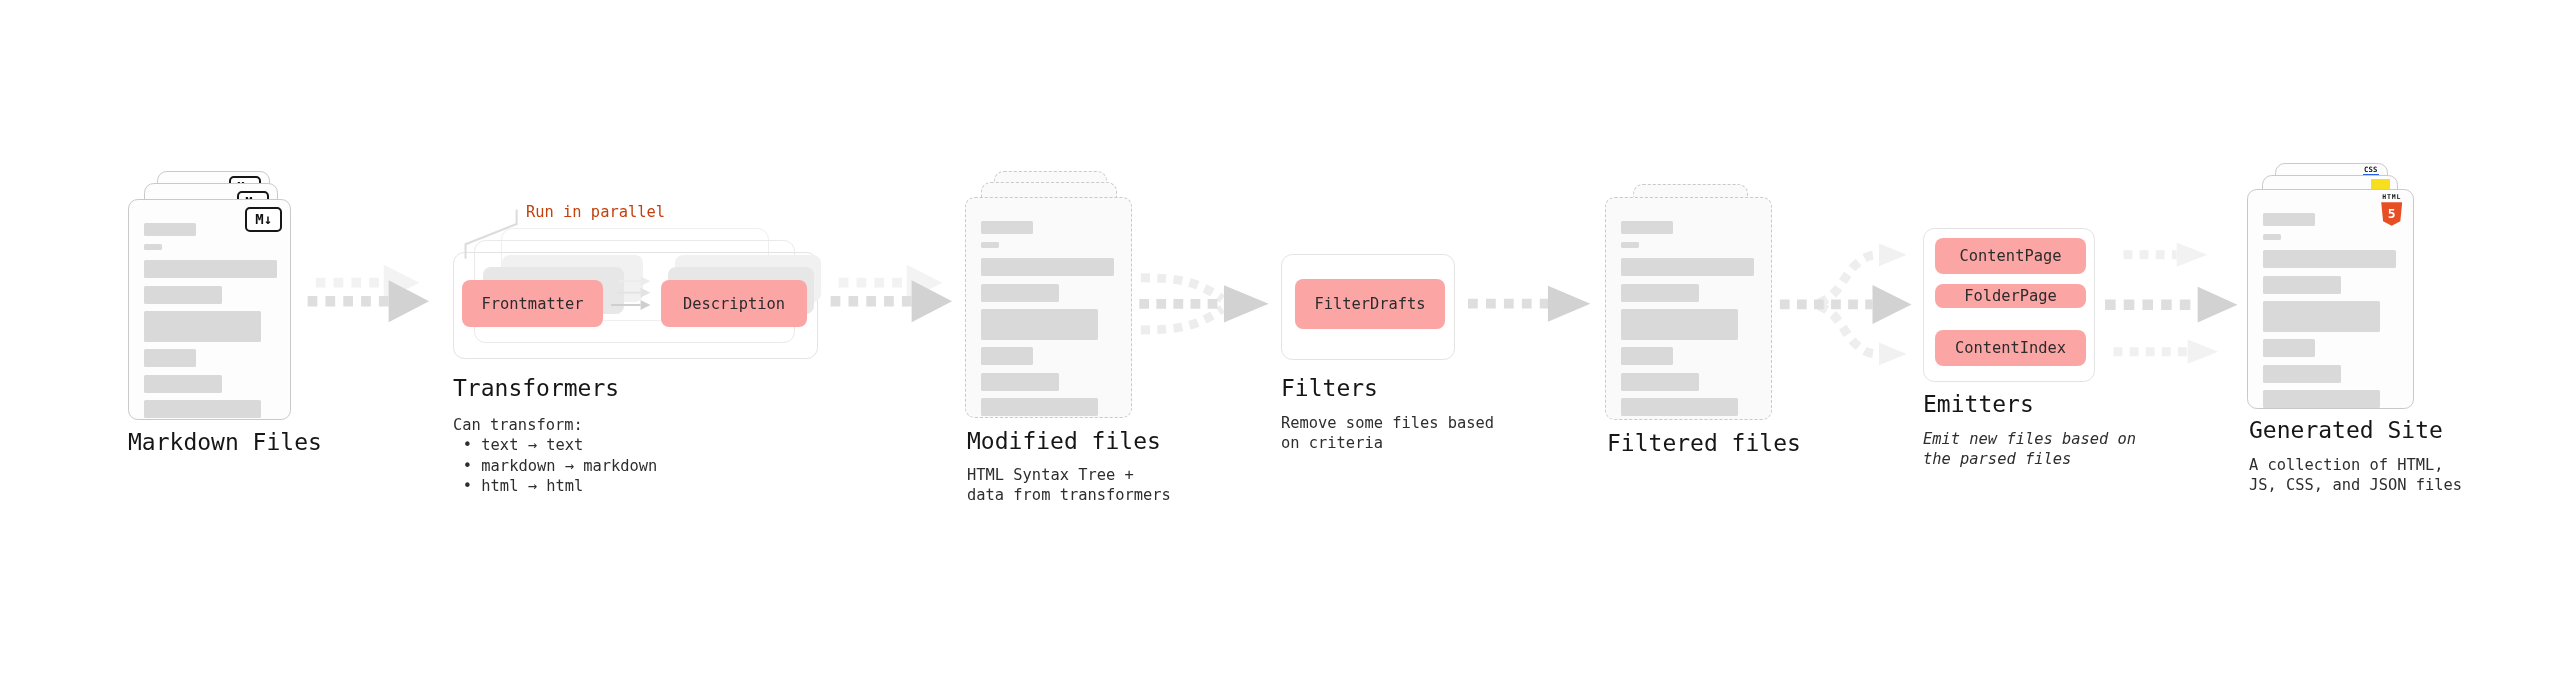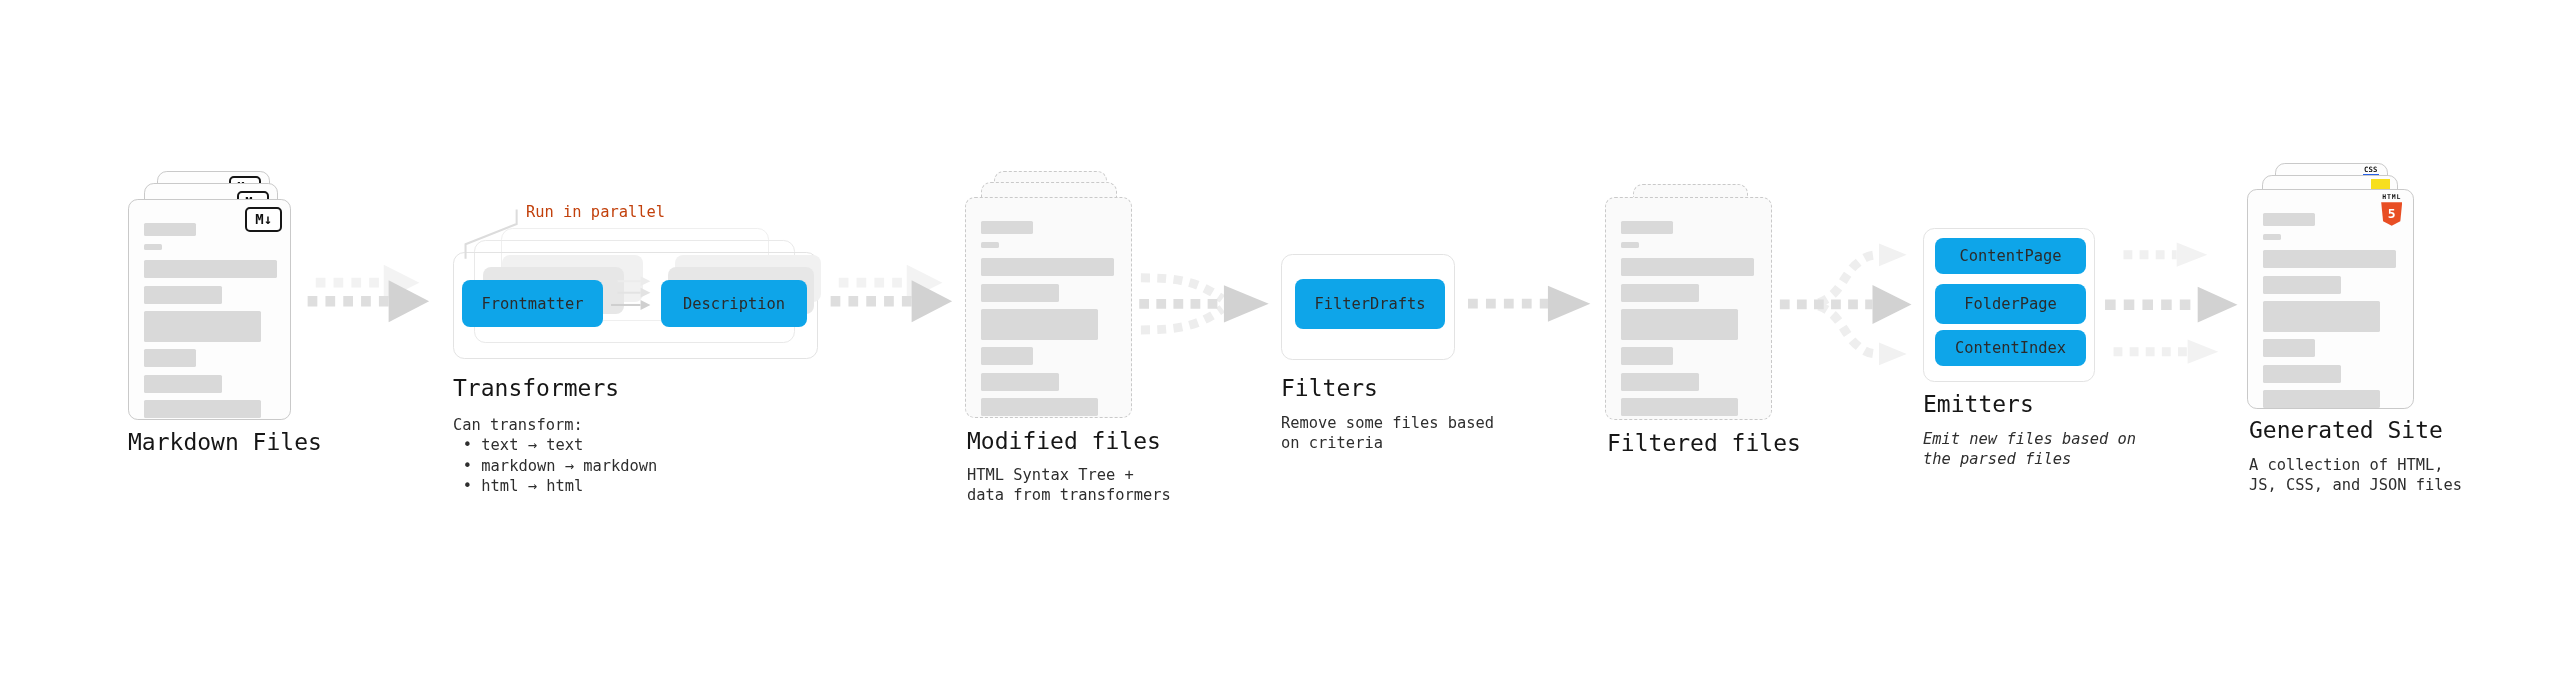--- a/index.html
+++ b/index.html
@@ -33,21 +33,21 @@
   .html5-word{font-size:6.5px;font-weight:bold;color:#111;letter-spacing:0.8px;line-height:7.3px;}
   .html5-shield{position:relative;width:21px;height:23.6px;margin:0.8px auto 0;
     clip-path:polygon(0 0,100% 0,91% 81%,50% 100%,9% 81%);
     display:flex;align-items:center;justify-content:center;}
   .html5-shield span{color:#fff;font-size:13px;font-weight:bold;line-height:13px;}
   
   .frame{position:absolute;border:1.6px solid #e3e3e3;border-radius:11.4px;box-sizing:border-box;background:transparent;}
   .frame.l2{border-color:#e9e9e9;}
   .frame.l3{border-color:#efefef;}
   .node{position:absolute;display:flex;align-items:center;justify-content:center;
-    background:#0ea5e9;border-radius:8.1px;color:#2b2b2b;font-size:15.4px;white-space:nowrap;}
+    background:#fca5a5;border-radius:8.1px;color:#2b2b2b;font-size:15.4px;white-space:nowrap;}
   .node.ghost1{background:#e7e7e7;}
   .node.ghost2{background:#f1f1f1;}
   
   .stage-title{position:absolute;font-size:23px;color:#161616;white-space:nowrap;}
   .stage-desc{position:absolute;font-size:15.4px;line-height:20.3px;color:#2e2e2e;white-space:nowrap;}
   .annotation{position:absolute;font-size:15.4px;color:#c2410c;white-space:nowrap;}
   .arrow{position:absolute;}
 </style>
 </head>
 <body>
@@ -193,21 +193,21 @@
     <polygon points="124,3 158,17 124,31" fill="#f1f1f1"></polygon>
     <path d="M50,80 C78,90 80,116 98,129 C106,136 112,139 124,139" fill="none" stroke="#eeeeee" stroke-width="11" stroke-dasharray="11 9"></path>
     <polygon points="124,125 158,139 124,153" fill="#f1f1f1"></polygon>
     <line x1="2" y1="78" x2="116" y2="78" stroke="#dedede" stroke-width="12" stroke-dasharray="12 9"></line>
     <polygon points="116,54 164,78 116,102" fill="#d2d2d2"></polygon>
   </svg>
 
   <div>
     <div class="frame" style="left:1923px;top:228px;width:172px;height:154px;"></div>
     <div class="node" style="left:1935px;top:238px;width:151px;height:36px;">ContentPage</div>
-    <div class="node" style="left:1935px;top:284px;width:151px;height:40px;">FolderPage</div>
+    <div class="node" style="left:1935px;top:284px;width:151px;height:24px;">FolderPage</div>
     <div class="node" style="left:1935px;top:330px;width:151px;height:36px;">ContentIndex</div>
     <div class="stage-title" style="left:1923px;top:391px;">Emitters</div>
     <div class="stage-desc" style="left:1923px;top:429px;font-style:italic;">
       <div>Emit new files based on</div>
       <div>the parsed files</div>
     </div>
   </div>
 
   <svg class="arrow" style="left:2123px;top:241px;" width="88" height="29" viewBox="0 0 108 36">
     <line x1="0" y1="17" x2="66" y2="17" stroke="#f0f0f0" stroke-width="11" stroke-dasharray="11 9"></line>

